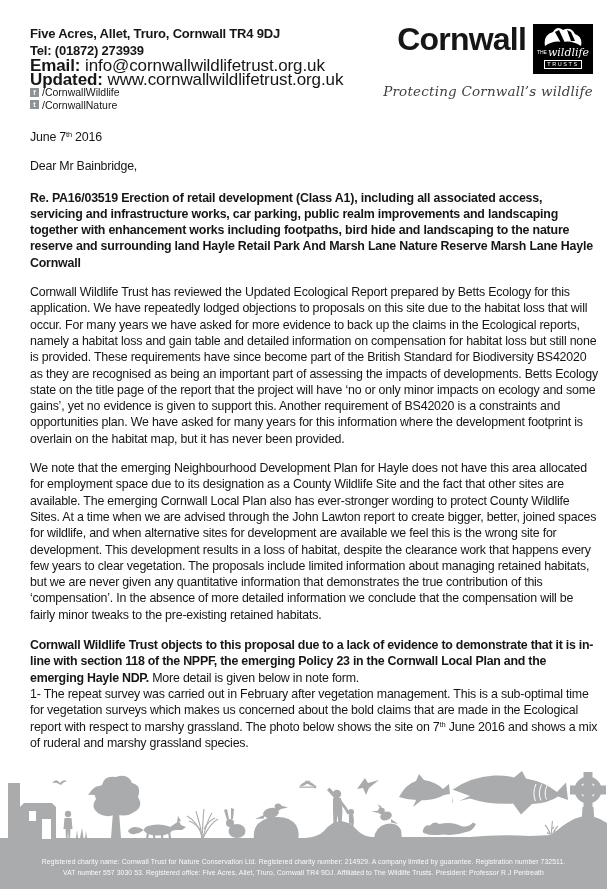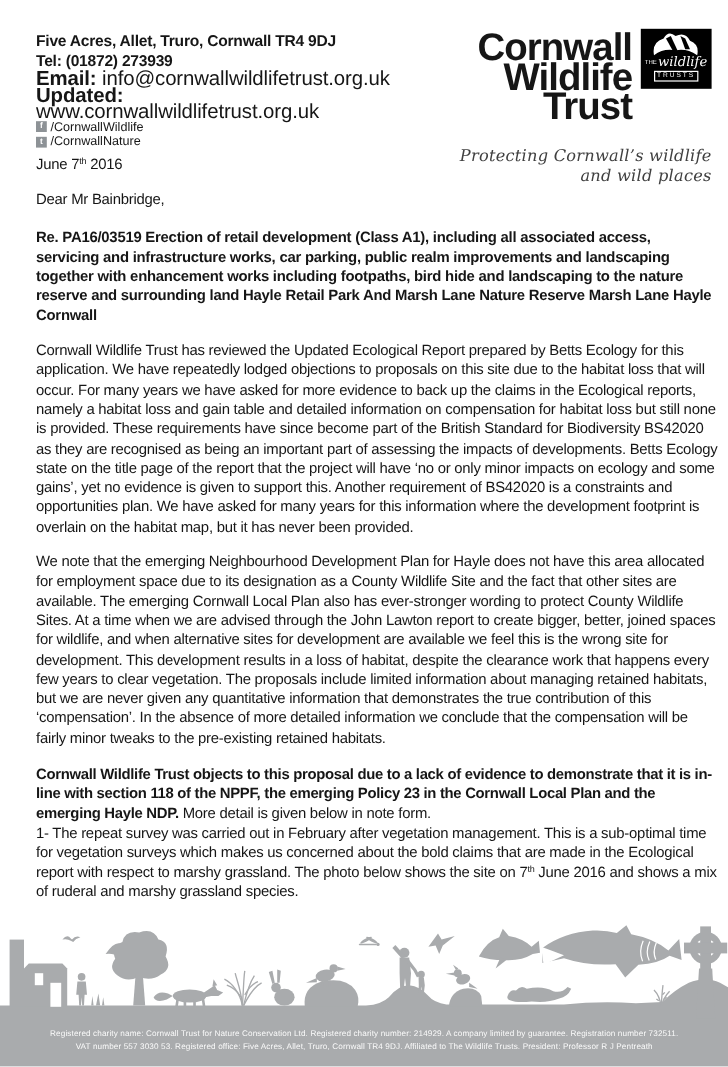--- a/index.html
+++ b/index.html
@@ -17,21 +17,21 @@
   .sq-icon{display:inline-block;width:9px;height:9px;background:#8d9296;color:#fff;
     font-size:7px;line-height:9px;text-align:center;font-weight:bold;}
   .brand{text-align:right;}
   .brand-top{display:flex;justify-content:flex-end;align-items:flex-start;gap:7px;}
   .brand-name{font-weight:bold;font-size:32px;line-height:24.5px;letter-spacing:-0.8px;padding-top:3px;}
   .badge{width:60px;height:50px;background:#000;color:#fff;display:flex;flex-direction:column;
     align-items:center;padding-top:3px;box-sizing:border-box;}
   .badge-word{font-family:"DejaVu Serif",serif;font-style:italic;font-size:11px;line-height:10px;}
   .badge-the{font-size:5px;vertical-align:2px;margin-right:1px;font-style:normal;font-family:"Liberation Sans",sans-serif;}
   .badge-trusts{font-size:5.5px;letter-spacing:1.6px;border:1px solid #fff;padding:0.5px 2px;margin-top:1.5px;}
-  .tagline{margin-top:21px;font-family:"DejaVu Serif",serif;font-style:italic;font-size:13.5px;
+  .tagline{margin-top:9px;font-family:"DejaVu Serif",serif;font-style:italic;font-size:13.5px;
     line-height:17.5px;color:#404040;letter-spacing:0.2px;}
   
   .body{position:relative;z-index:1;padding:0 9px 0 30px;font-size:12.4px;line-height:16.3px;letter-spacing:-0.2px;}
   .body p{margin:13px 0 0 0;}
   .date{margin-top:9px !important;}
   .subject{font-weight:bold;margin-top:15px !important;}
   .objection{margin-top:14px !important;}
   .objection b{letter-spacing:-0.25px;}
   .note{margin-top:0 !important;}
   sup{font-size:7.5px;line-height:0;vertical-align:4px;}
@@ -59,35 +59,33 @@
       <div class="c-social">
           <span class="sq-icon">t</span>
           <span>/CornwallNature</span>
         </div>
     </div>
 
     <div class="brand">
       <div class="brand-top">
         <div class="brand-name">
           <div>Cornwall</div>
-          <div>Wildlife Trust</div>
         </div>
         <div class="badge">
           <svg width="42" height="20" viewBox="0 0 42 20">
             <path fill="#fff" d="M3,19 Q1,8 11,5 Q15,-2 21,3 Q29,-1 33,7 Q41,10 39,19 Q30,13 21,15 Q11,13 3,19 Z"></path>
             <path fill="#000" d="M13,5 L19,16 L23,16 L17,3 Z"></path>
             <path fill="#000" d="M25,3 L29,14 L33,14 L29,5 Z"></path>
           </svg>
           <div class="badge-word"><span class="badge-the">THE</span><span>wildlife</span></div>
           <div class="badge-trusts">TRUSTS</div>
         </div>
       </div>
       <div class="tagline">
         <div>Protecting Cornwall’s wildlife</div>
-        <div>and wild places</div>
       </div>
     </div>
   </div>
 
   <div class="body">
     <p class="date"><span>June 7</span><sup>th</sup><span> 2016</span></p>
     <p>Dear Mr Bainbridge,</p>
     <p class="subject">Re. PA16/03519 Erection of retail development (Class A1), including all associated access, servicing and infrastructure works, car parking, public realm improvements and landscaping together with enhancement works including footpaths, bird hide and landscaping to the nature reserve and surrounding land Hayle Retail Park And Marsh Lane Nature Reserve Marsh Lane Hayle Cornwall</p>
     <p>Cornwall Wildlife Trust has reviewed the Updated Ecological Report prepared by Betts Ecology for this application.  We have repeatedly lodged objections to proposals on this site due to the habitat loss that will occur. For many years we have asked for more evidence to back up the claims in the Ecological reports, namely a habitat loss and gain table and detailed information on compensation for habitat loss but still none is provided. These requirements have since become part of the British Standard for Biodiversity BS42020 as they are recognised as being an important part of assessing the impacts of developments. Betts Ecology state on the title page of the report that the project will have ‘no or only minor impacts on ecology and some gains’, yet no evidence is given to support this. Another requirement of BS42020 is a constraints and opportunities plan. We have asked for many years for this information where the development footprint is overlain on the habitat map, but it has never been provided.</p>
     <p>We note that the emerging Neighbourhood Development Plan for Hayle does not have this area allocated for employment space due to its designation as a County Wildlife Site and the fact that other sites are available.  The emerging Cornwall Local Plan also has ever-stronger wording to protect County Wildlife Sites. At a time when we are advised through the John Lawton report to create bigger, better, joined spaces for wildlife, and when alternative sites for development are available we feel this is the wrong site for development. This development results in a loss of habitat, despite the clearance work that happens every few years to clear vegetation. The proposals include limited information about managing retained habitats, but we are never given any quantitative information that demonstrates the true contribution of this ‘compensation’.  In the absence of more detailed information we conclude that the compensation will be fairly minor tweaks to the pre-existing retained habitats.</p>

